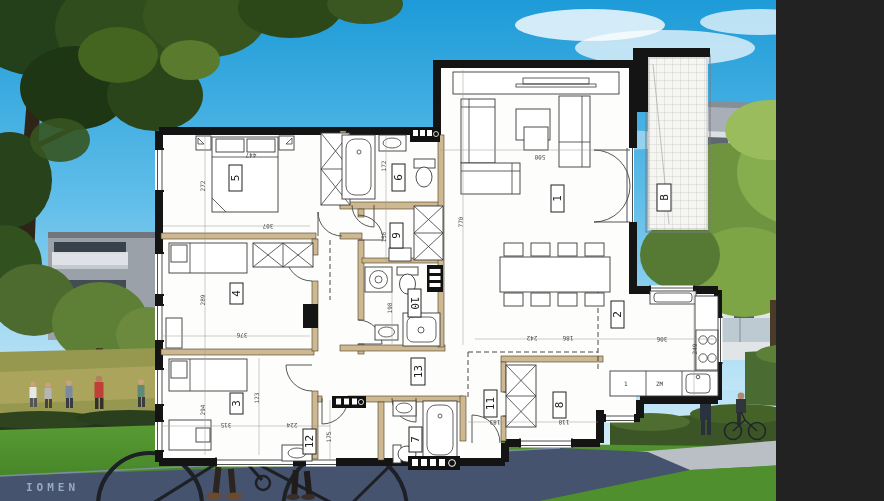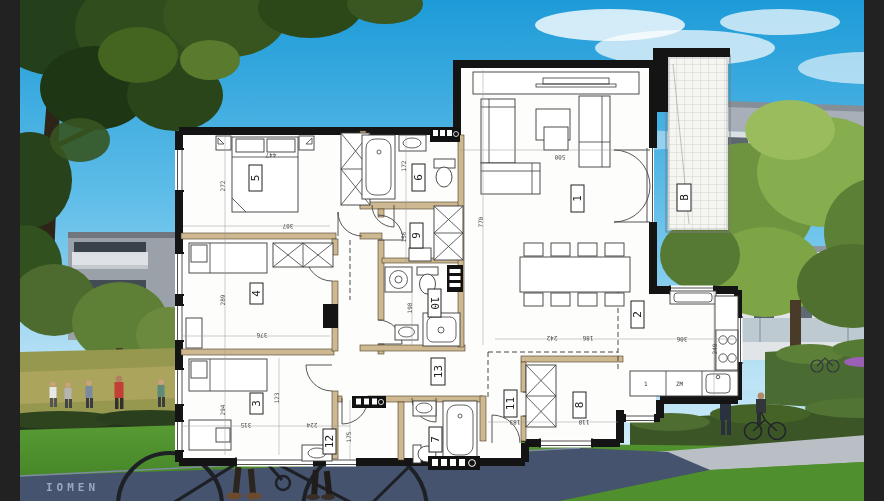--- a/index.html
+++ b/index.html
@@ -1,17 +1,17 @@
 <!DOCTYPE html>
 <html><head>
 <meta charset="utf-8">
 <style>
   html,body{margin:0;padding:0;background:#222;}
-  .stage{position:relative;width:844px;height:501px;overflow:hidden;
-         font-family:"DejaVu Sans","Liberation Sans",sans-serif;margin-left:20px;}
+  .stage{position:relative;width:776px;height:501px;overflow:hidden;
+         font-family:"DejaVu Sans","Liberation Sans",sans-serif;}
   svg{display:block}
   text{font-family:"DejaVu Sans Mono","Liberation Mono",monospace;}
   .rnum{font-size:11px;fill:#1a1a1a;}
   .dim{font-size:6px;fill:#4a4a4a;}
   .klabel{font-size:6px;fill:#3a3a3a;}
   .wm{font-size:11px;font-weight:bold;letter-spacing:4px;fill:#a7b8d2;opacity:.85;}
   .part{fill:#cdb892;stroke:#4a3c22;stroke-width:.6;}
   .furn{fill:#ffffff;stroke:#3a3a3a;stroke-width:.9;}
   .furnl{stroke:#3a3a3a;stroke-width:.8;fill:none;}
   .door{stroke:#444;stroke-width:.9;fill:none;}

